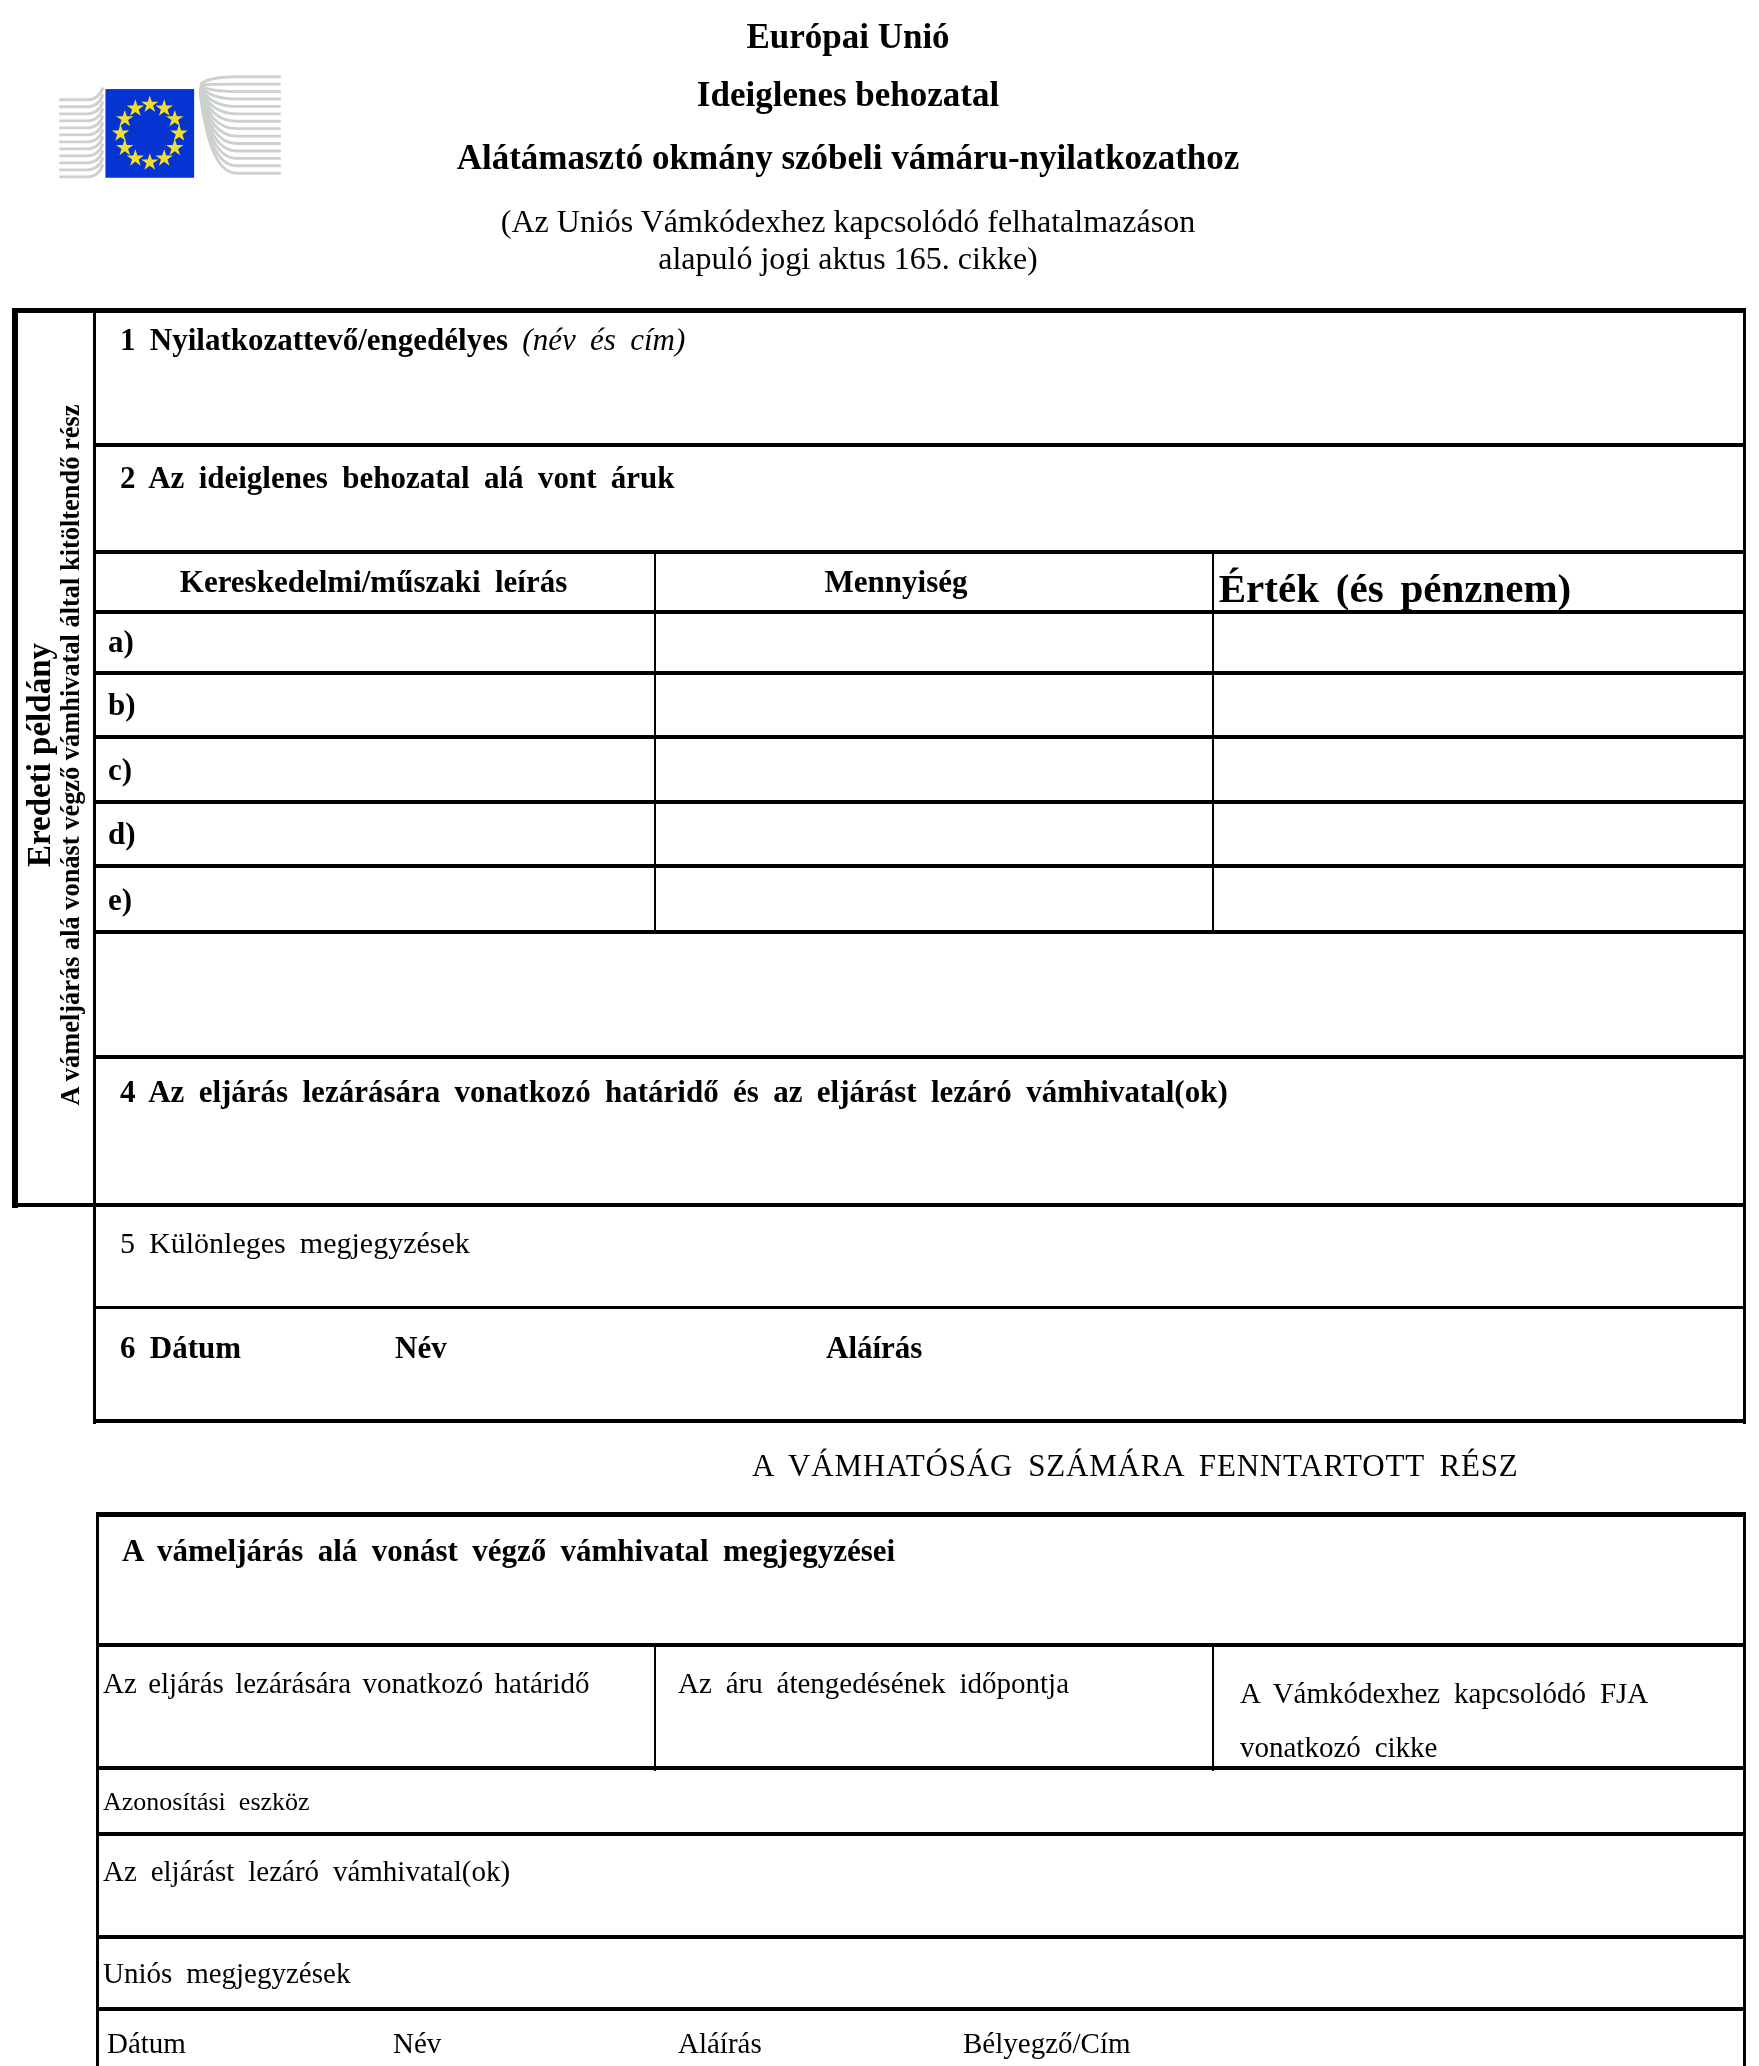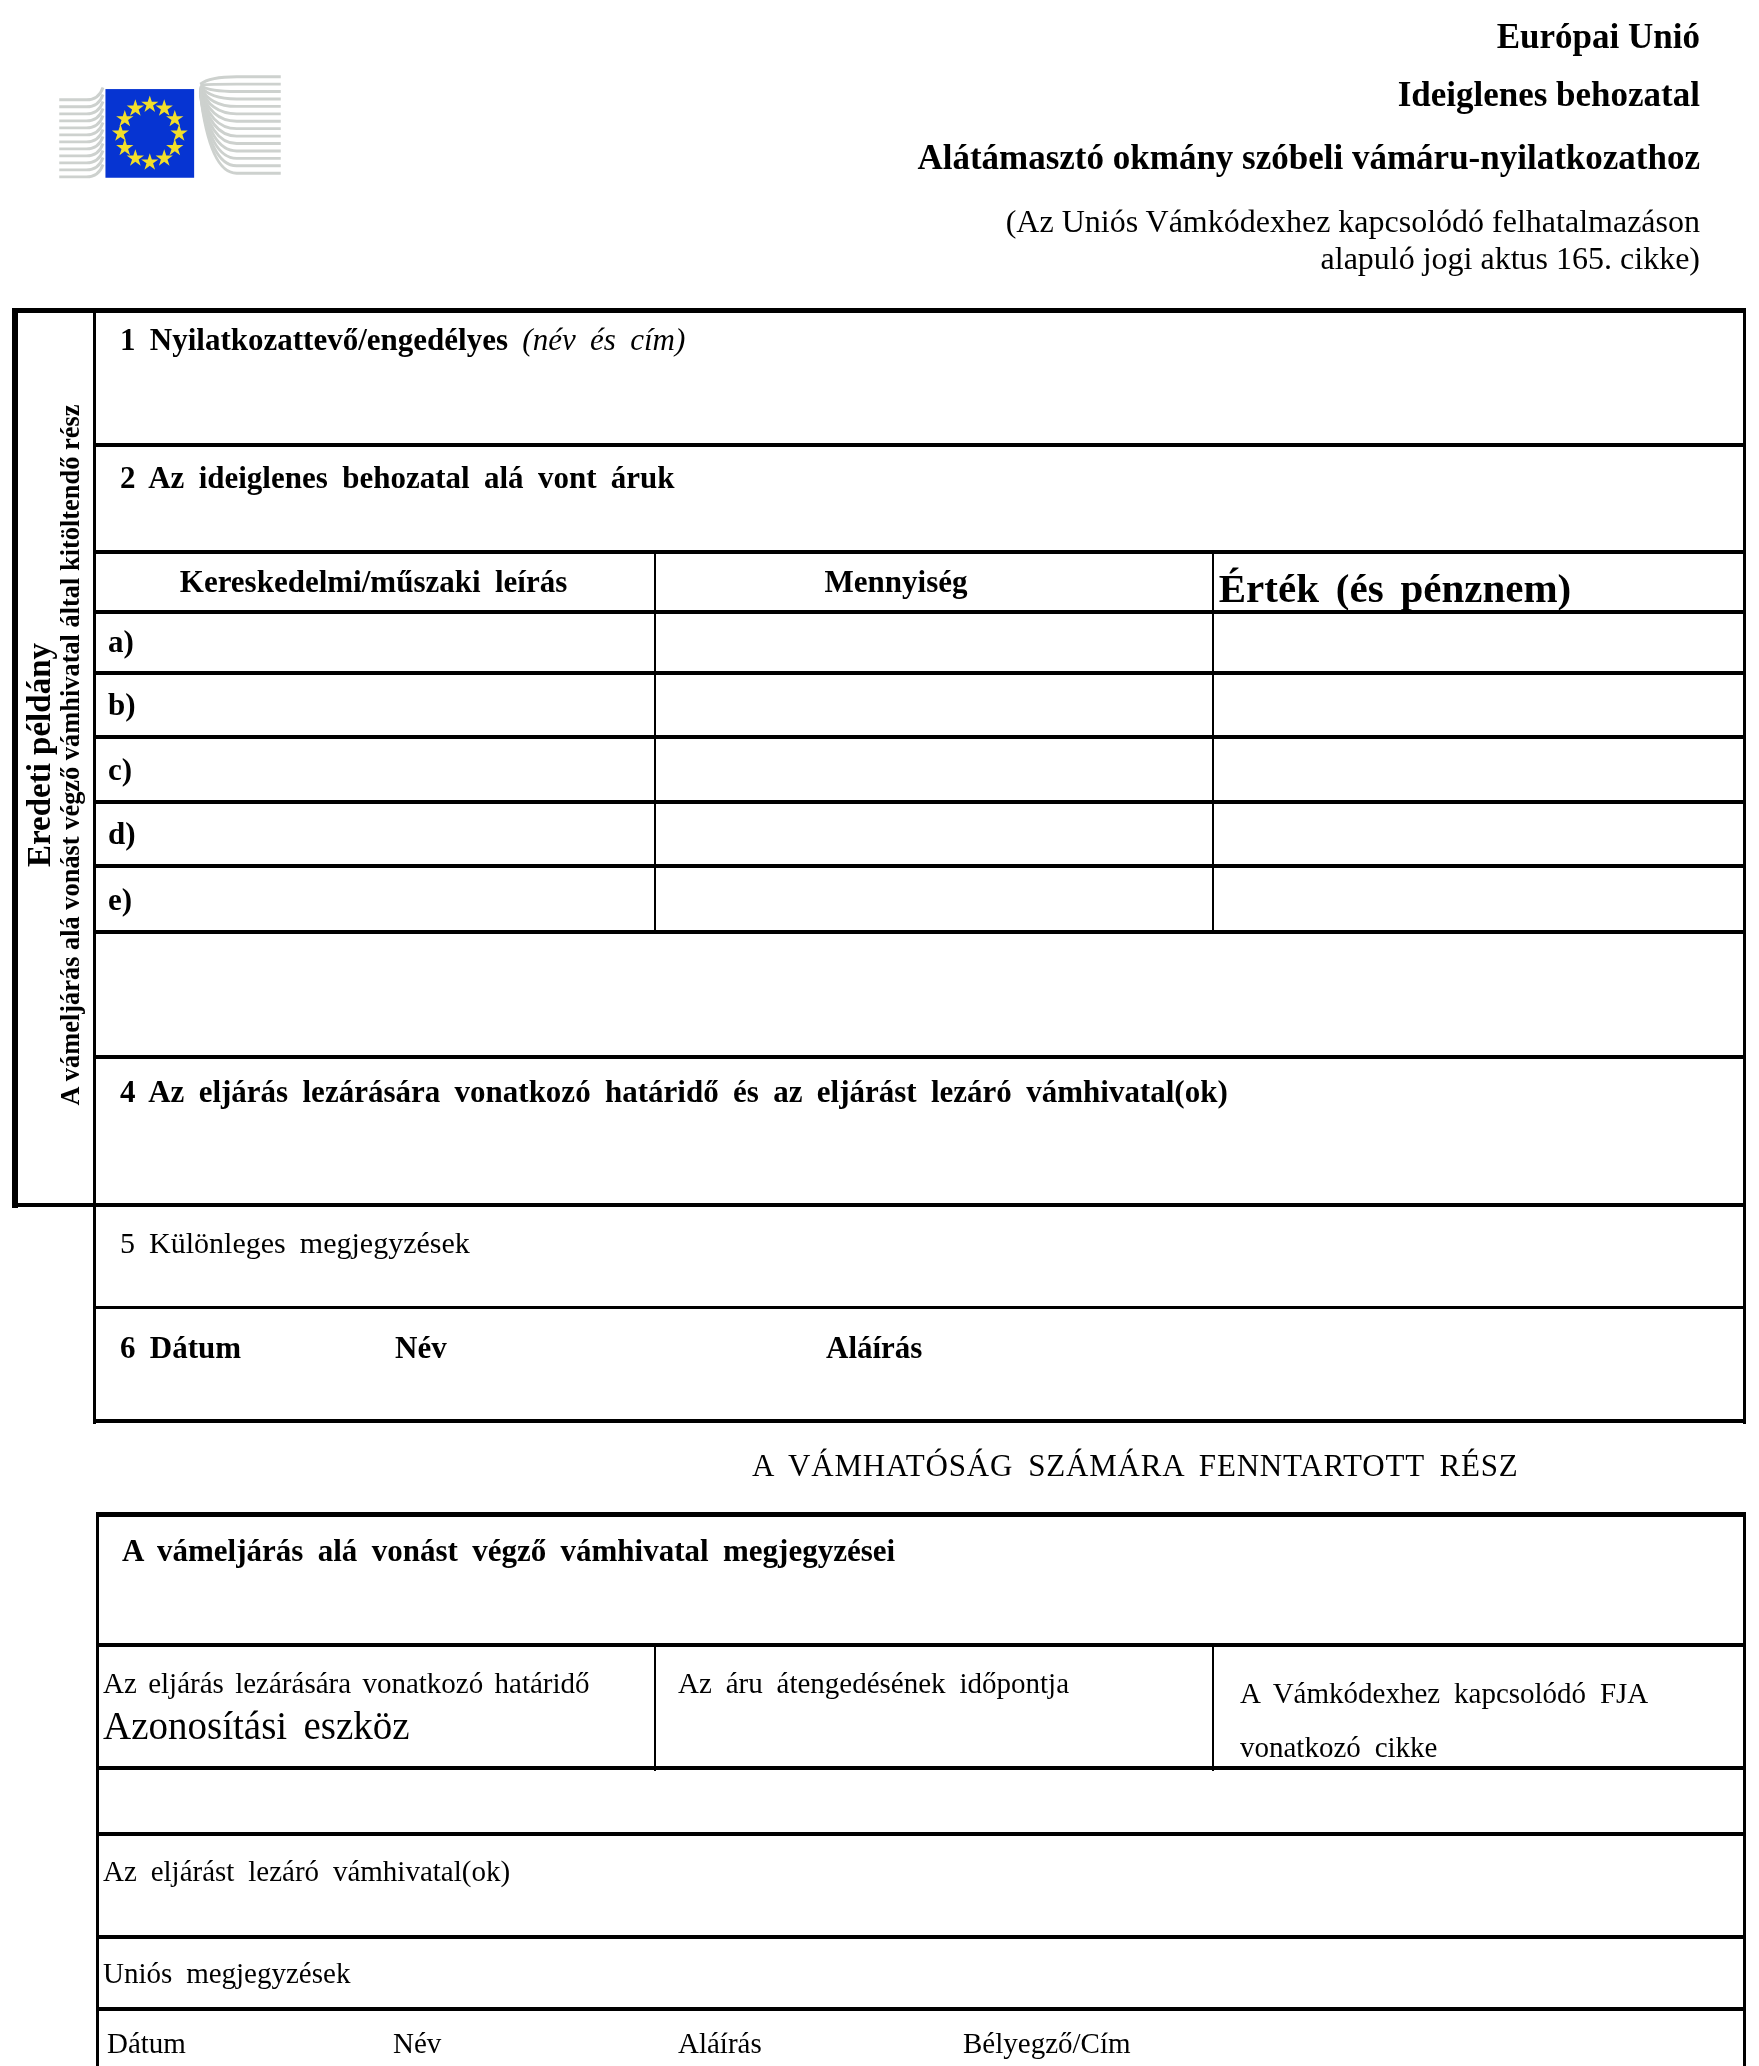--- a/index.html
+++ b/index.html
@@ -5,21 +5,21 @@
   html,body{margin:0;padding:0;background:#ffffff;}
   #page{position:relative;width:1760px;height:2412px;background:#fff;
         font-family:"Liberation Serif","DejaVu Serif",serif;color:#000;overflow:hidden;}
   .t{position:absolute;white-space:nowrap;word-spacing:6.6px;}
   .b{font-weight:700;}
   .i{font-style:italic;}
   .hl{position:absolute;background:#000;}
   .vl{position:absolute;background:#000;}
   .ctr{text-align:center;}
   .vert{position:absolute;white-space:nowrap;transform:translate(-50%,-50%) rotate(-90deg);font-weight:700;}
-  .hdrline{position:absolute;left:12px;width:1688px;text-align:right;white-space:nowrap;}
+  .hdrline{position:absolute;left:4px;width:1688px;text-align:center;white-space:nowrap;}
 </style>
 </head>
 <body>
 
 <div id="page">
 
   <svg style="position:absolute;left:59px;top:47px;" width="222" height="172" viewBox="0 0 537 417">
     <g stroke="#cdd1ce" stroke-width="7" fill="none">
       <path d="M0 128 L66 128 Q96 128 106 98"></path>
         <path d="M0 145 L66 145 Q96 145 106 115"></path>
@@ -134,21 +134,21 @@
   <div class="vl" style="left:1743px;top:1512px;width:2.5px;height:877px;"></div>
   <div class="vl" style="left:654px;top:1643px;width:2.1px;height:128px;"></div>
   <div class="vl" style="left:1212px;top:1643px;width:2.1px;height:128px;"></div>
 
   <div class="t b" style="left:122px;top:1533px;font-size:31px;">A vámeljárás alá vonást végző vámhivatal megjegyzései</div>
 
   <div class="t" style="left:103px;top:1667px;font-size:29px;word-spacing:4.1px;">Az eljárás lezárására vonatkozó határidő</div>
   <div class="t" style="left:678px;top:1667px;font-size:29px;">Az áru átengedésének időpontja</div>
   <div class="t" style="left:1240px;top:1667px;font-size:29px;width:471px;white-space:normal;line-height:1.85;">A Vámkódexhez kapcsolódó FJA vonatkozó cikke</div>
 
-  <div class="t" style="left:103px;top:1703px;font-size:39px;">Azonosítási eszköz</div>
+  <div class="t" style="left:103px;top:1787px;font-size:26px;">Azonosítási eszköz</div>
   <div class="t" style="left:103px;top:1855px;font-size:29px;">Az eljárást lezáró vámhivatal(ok)</div>
   <div class="t" style="left:103px;top:1957px;font-size:29px;">Uniós megjegyzések</div>
 
   <div class="t" style="left:107px;top:2027px;font-size:29px;">Dátum</div>
   <div class="t" style="left:393px;top:2027px;font-size:29px;">Név</div>
   <div class="t" style="left:678px;top:2027px;font-size:29px;">Aláírás</div>
   <div class="t" style="left:963px;top:2027px;font-size:29px;">Bélyegző/Cím</div>
 
 </div>
 

